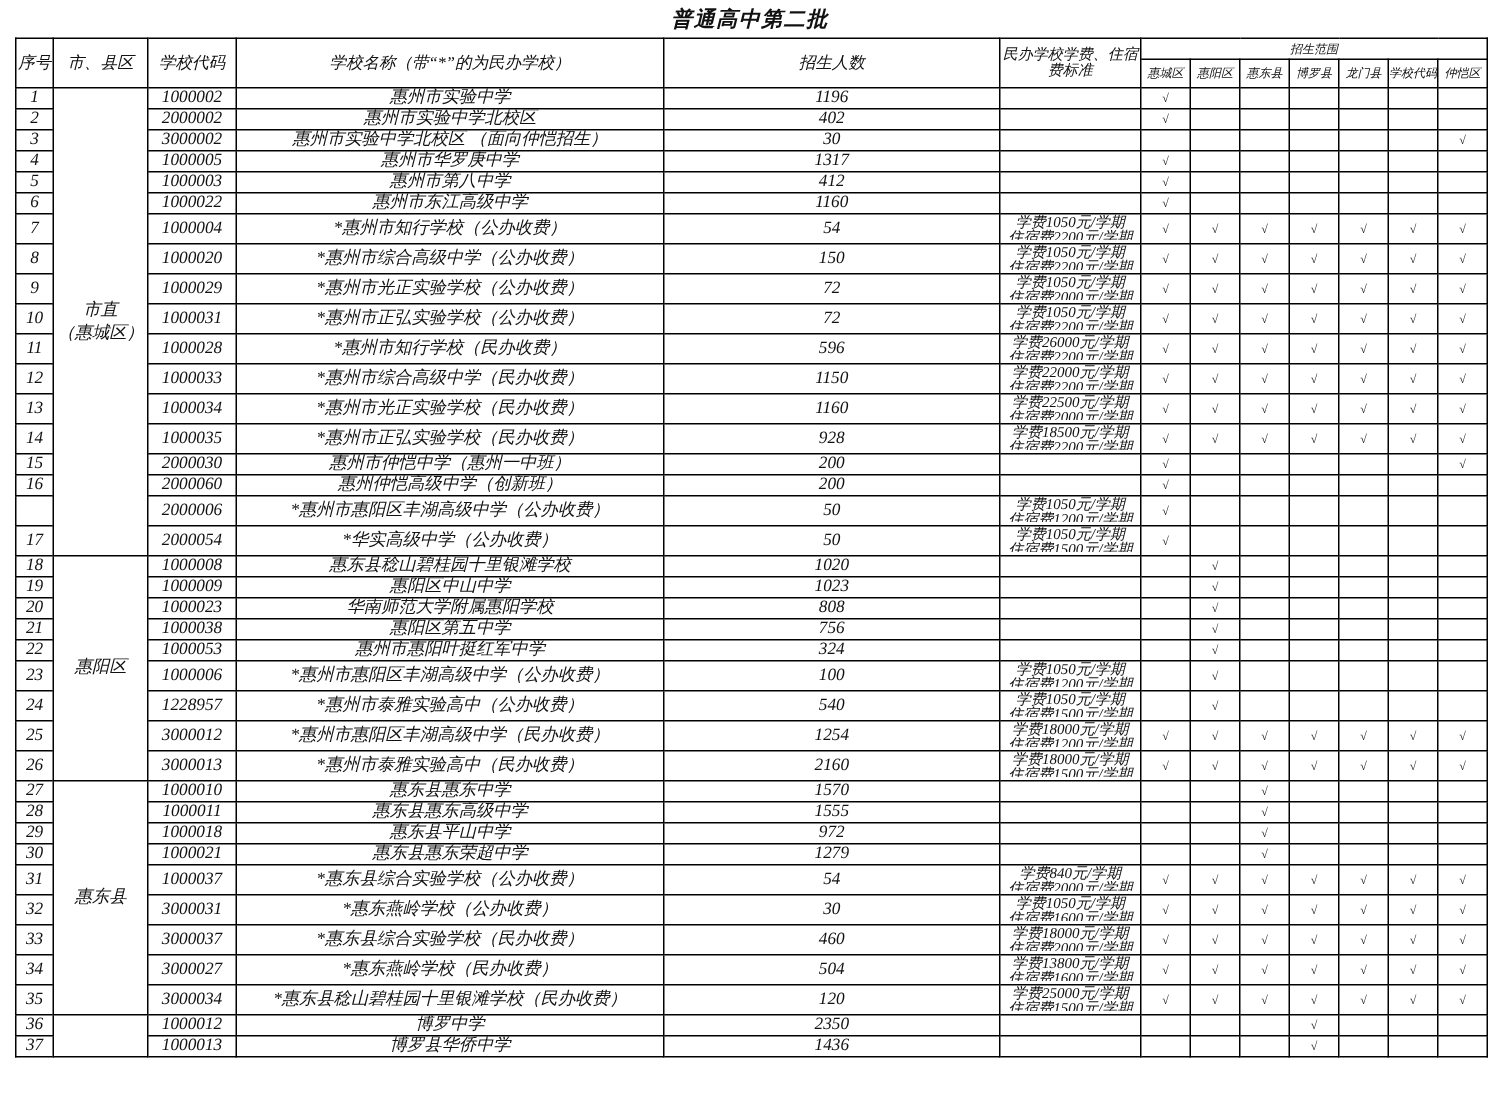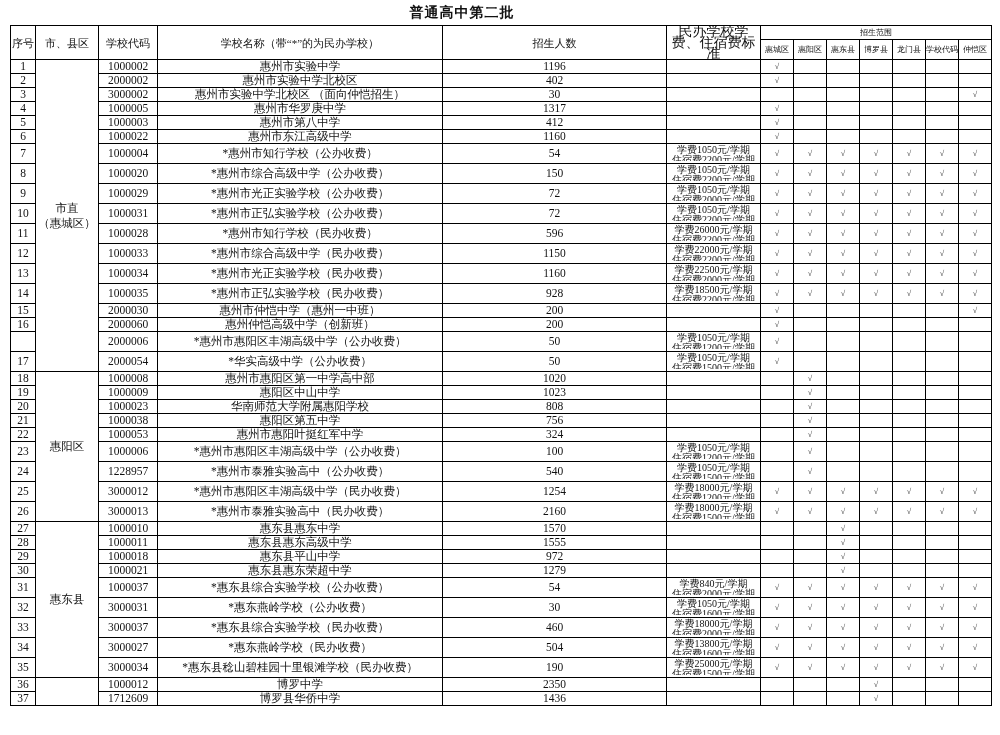--- a/index.html
+++ b/index.html
@@ -3,21 +3,21 @@
 <meta charset="utf-8">
 <style>
   * { box-sizing: border-box; }
   html, body { margin: 0; padding: 0; background: #ffffff; }
   body {
     width: 1000px; height: 735px;
     font-family: "Liberation Serif", "DejaVu Serif", serif;
     color: #111111;
     overflow: hidden;
   }
-  .page { position: relative; width: 924px; height: 735px; background: #ffffff; }
+  .page { position: relative; width: 1000px; height: 735px; background: #ffffff; font-style: italic; }
   .doc-title {
     height: 25px; padding-top: 4px;
     text-align: center; font-size: 14px; font-weight: 700;
     letter-spacing: 1px;
   }
   table.school-table {
     margin-left: 10px;
     width: 981px;
     table-layout: fixed;
     border-collapse: collapse;
@@ -28,21 +28,21 @@
     text-align: center;
     vertical-align: middle;
     white-space: nowrap;
     overflow: hidden;
   }
   thead th { font-weight: normal; font-size: 11px; line-height: 12px; }
   thead tr.h1 { height: 14px; }
   thead tr.h2 { height: 19px; }
   th.scope-h { font-size: 8px; line-height: 9px; }
   th.region-h { font-size: 8px; }
-  th.fee-h { font-size: 14px; line-height: 11px; white-space: normal; }
+  th.fee-h { font-size: 10px; line-height: 11px; white-space: normal; }
   th.name-h { font-size: 11px; }
   tbody td { font-size: 11.5px; line-height: 13px; }
   tr.short { height: 14px; }
   tr.tall { height: 20px; }
   td.cell-fee { vertical-align: top; }
   .fee-inner {
     height: 17px; overflow: hidden;
     font-size: 10px; line-height: 9.5px;
     padding-top: 1px;
     white-space: nowrap;
@@ -393,21 +393,21 @@
           <td class="chk"></td>
           <td class="chk"></td>
           <td class="chk"></td>
           <td class="chk"></td>
           <td class="chk"></td>
         </tr>
         <tr class="short">
           <td>18</td>
           <td rowspan="9" class="district-cell">惠阳区</td>
           <td>1000008</td>
-          <td>惠州市惠阳区第一中学高中部</td>
+          <td>惠东县稔山碧桂园十里银滩学校</td>
           <td>1020</td>
           <td class="cell-fee"></td>
           <td class="chk"></td>
           <td class="chk">√</td>
           <td class="chk"></td>
           <td class="chk"></td>
           <td class="chk"></td>
           <td class="chk"></td>
           <td class="chk"></td>
         </tr>
@@ -673,21 +673,21 @@
           <td class="chk">√</td>
           <td class="chk">√</td>
           <td class="chk">√</td>
           <td class="chk">√</td>
           <td class="chk">√</td>
         </tr>
         <tr class="tall">
           <td>35</td>
           <td>3000034</td>
           <td>*惠东县稔山碧桂园十里银滩学校（民办收费）</td>
-          <td>190</td>
+          <td>120</td>
           <td class="cell-fee">
             <div class="fee-inner">
               <div>学费25000元/学期</div>
               <div>住宿费1500元/学期</div>
             </div>
           </td>
           <td class="chk">√</td>
           <td class="chk">√</td>
           <td class="chk">√</td>
           <td class="chk">√</td>
@@ -705,21 +705,21 @@
           <td class="chk"></td>
           <td class="chk"></td>
           <td class="chk"></td>
           <td class="chk">√</td>
           <td class="chk"></td>
           <td class="chk"></td>
           <td class="chk"></td>
         </tr>
         <tr class="short">
           <td>37</td>
-          <td>1712609</td>
+          <td>1000013</td>
           <td>博罗县华侨中学</td>
           <td>1436</td>
           <td class="cell-fee"></td>
           <td class="chk"></td>
           <td class="chk"></td>
           <td class="chk"></td>
           <td class="chk">√</td>
           <td class="chk"></td>
           <td class="chk"></td>
           <td class="chk"></td>

